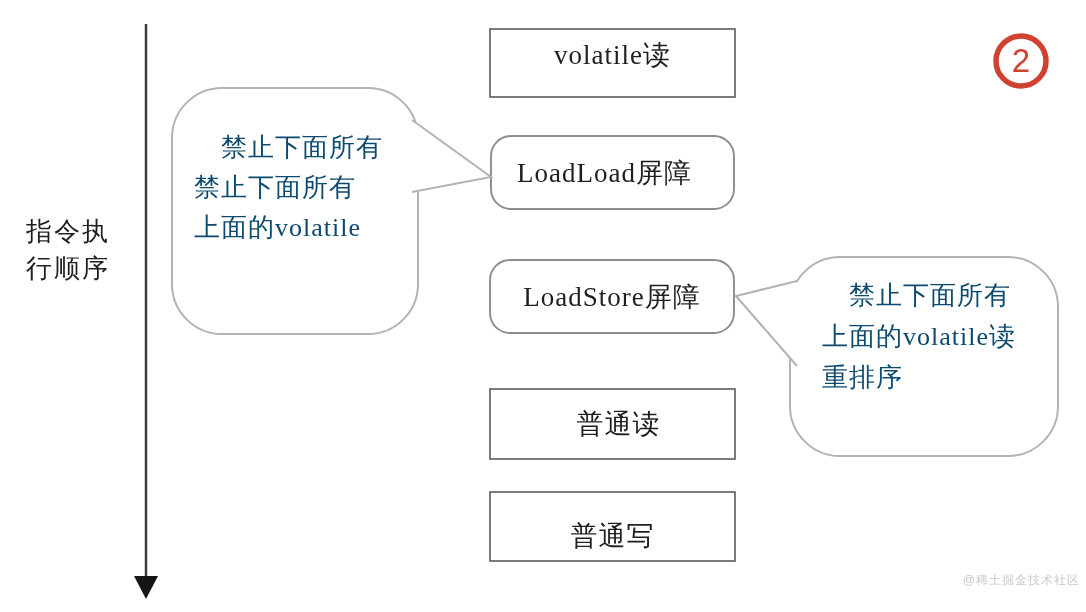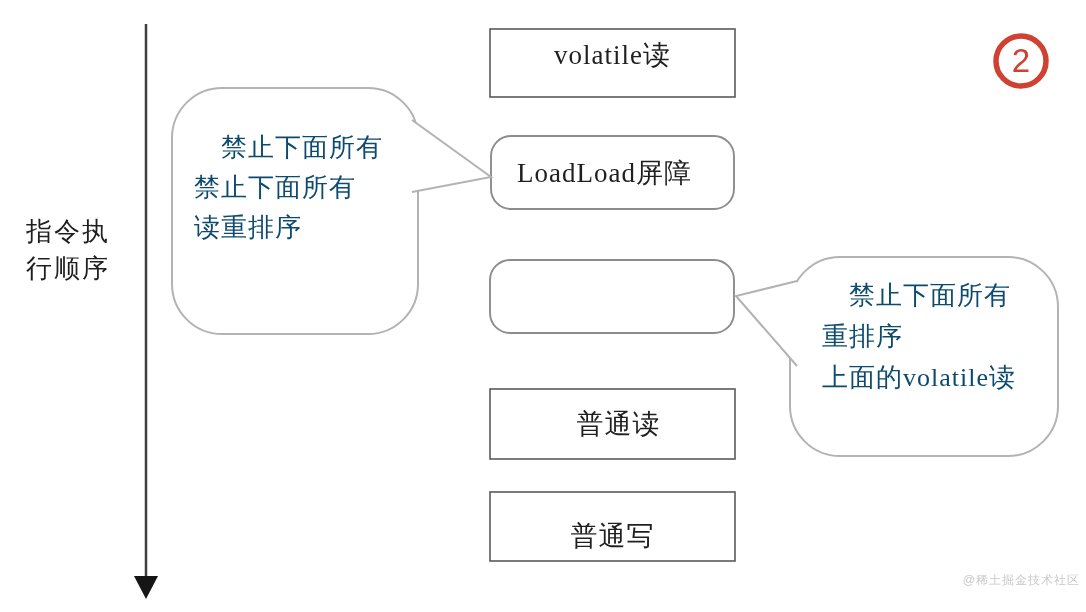--- a/index.html
+++ b/index.html
@@ -114,32 +114,33 @@
     <rect x="790" y="257" width="268" height="199" rx="50" fill="#ffffff" stroke="#b3b3b3" stroke-width="2"></rect>
     <path d="M 797 281 L 736 296 L 797 366" fill="#ffffff" stroke="#b3b3b3" stroke-width="2"></path>
 
     <circle cx="1021" cy="61" r="25" fill="none" stroke="#cf4130" stroke-width="5.5"></circle>
   </svg>
 
   <div class="axis-label">指令执行顺序</div>
 
   <div class="box-label" style="left:490px; top:29px; width:245px; height:52px;border-radius:9px;">volatile读</div>
   <div class="box-label" style="left:491px; top:136px; width:227px; height:73px;">LoadLoad屏障</div>
+  <div class="box-label" style="left:490px; top:260px; width:244px; height:73px;">LoadStore屏障</div>
   <div class="box-label" style="left:490px; top:389px; width:257px; height:70px;">普通读</div>
   <div class="box-label" style="left:490px; top:492px; width:245px; height:87px;">普通写</div>
 
   <div id="callout-left-text" class="callout-text">
     <div class="callout-line">禁止下面所有</div>
     <div class="callout-line">禁止下面所有</div>
-    <div class="callout-line">读重排序</div>
+    <div class="callout-line">上面的volatile</div>
   </div>
 
   <div id="callout-right-text" class="callout-text">
     <div class="callout-line">禁止下面所有</div>
+    <div class="callout-line">上面的volatile读</div>
     <div class="callout-line">重排序</div>
-    <div class="callout-line">上面的volatile读</div>
   </div>
 
   <div class="badge-number">2</div>
 
   <div class="watermark">@稀土掘金技术社区</div>
 
 </div>
 
 </body></html>

